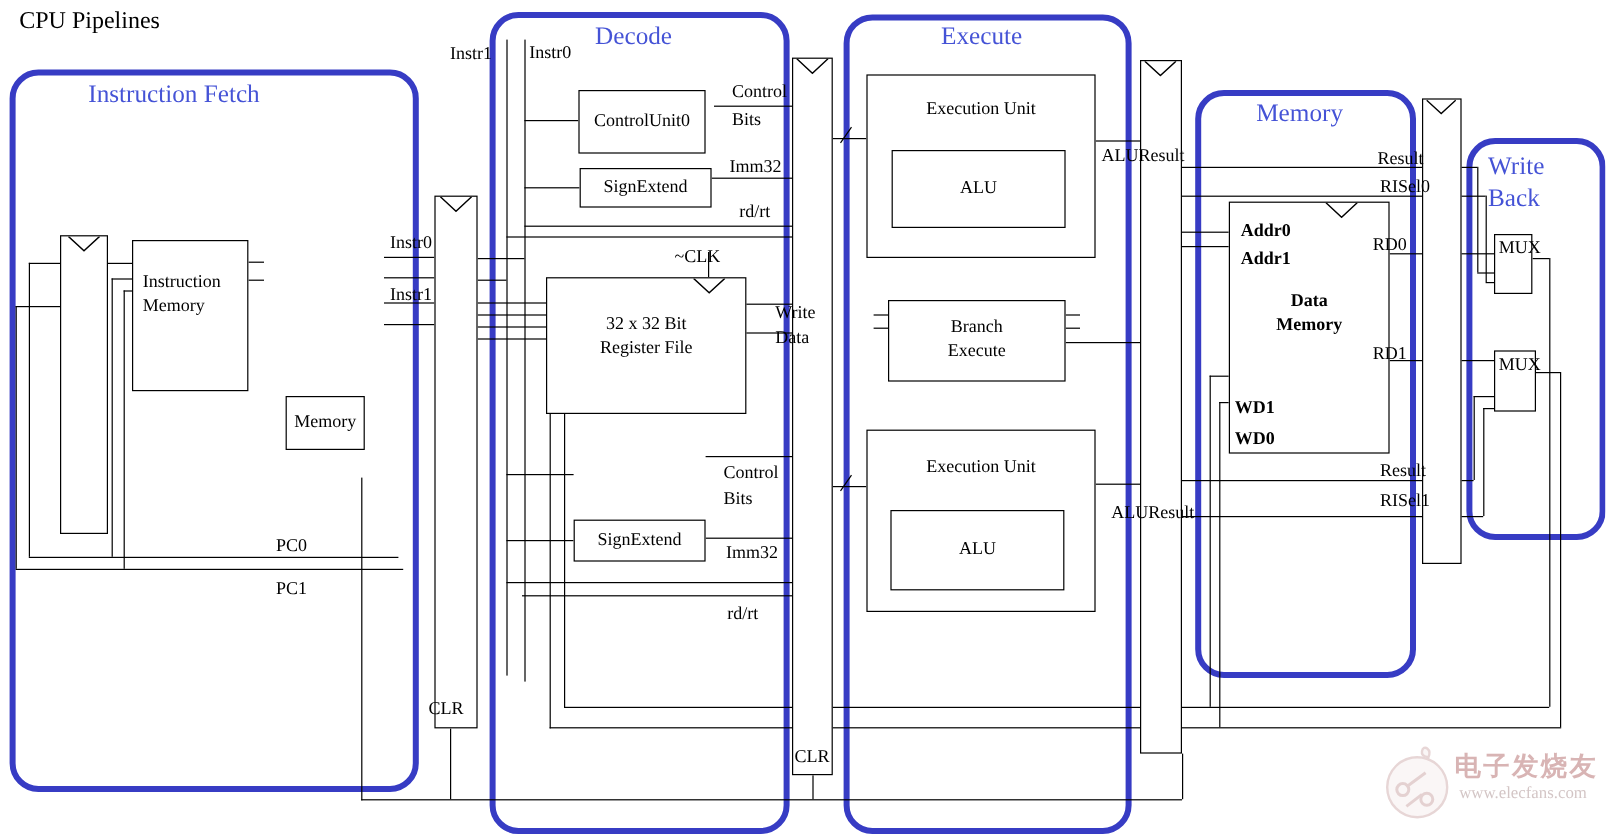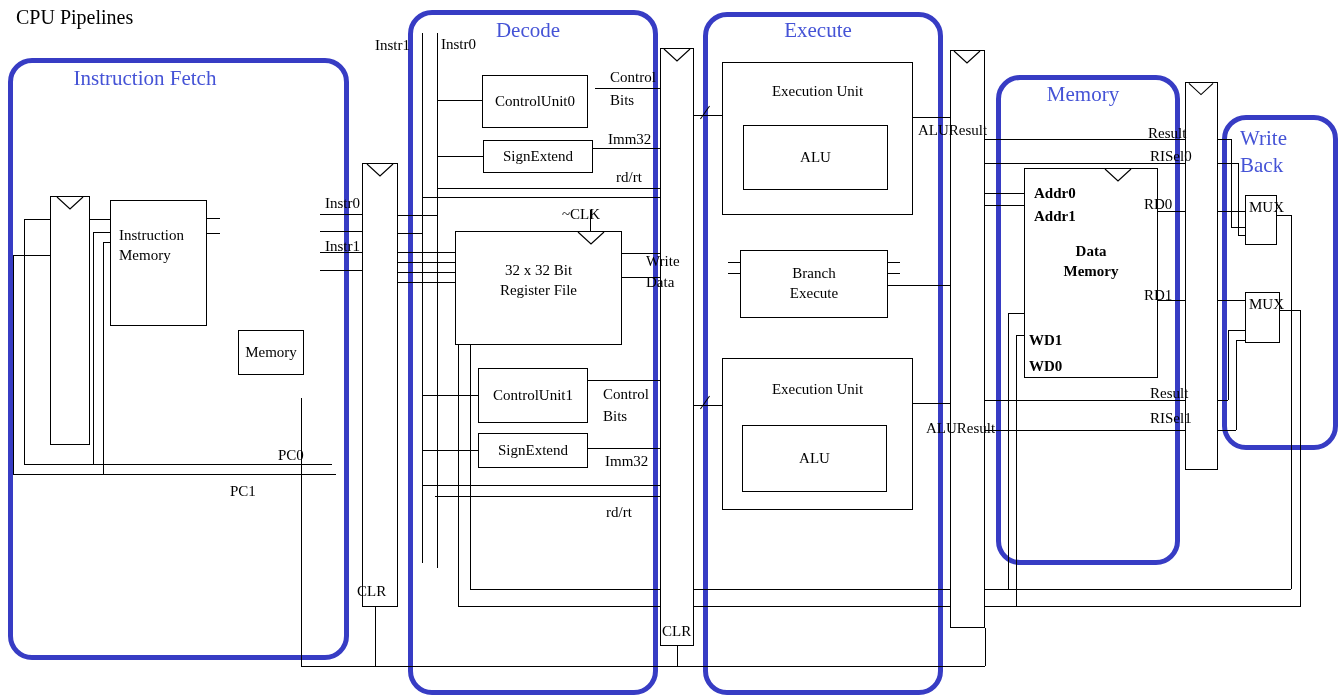--- a/index.html
+++ b/index.html
@@ -161,23 +161,20 @@
   </div>
 
   <div class="box two-line" style="left:455px;top:231px;width:167px;height:114px;padding-top:28px;">
     <div>32 x 32 Bit</div>
     <div>Register File</div>
   </div>
   <svg class="notch" style="left:577px;top:232px;" width="28" height="13" viewBox="0 0 28 13">
       <path d="M1 0 L14 12 L27 0" fill="none" stroke="#000" stroke-width="1.2"></path>
     </svg>
 
-  <div class="box" style="left:478px;top:368px;width:110px;height:55px;line-height:53px;">
-    <span>ControlUnit1</span>
-  </div>
   <div class="box" style="left:478px;top:433px;width:110px;height:35px;line-height:33px;">
     <span>SignExtend</span>
   </div>
 
   <div class="box" style="left:660px;top:48px;width:34px;height:598px;">
     <span class="lbl" style="left:1px;bottom:6px;">CLR</span>
   </div>
   <svg class="notch" style="left:663px;top:49px;" width="28" height="13" viewBox="0 0 28 13">
       <path d="M1 0 L14 12 L27 0" fill="none" stroke="#000" stroke-width="1.2"></path>
     </svg>
@@ -240,25 +237,36 @@
   <span class="lbl" style="left:610px;top:93px;">Bits</span>
   <span class="lbl" style="left:608px;top:132px;">Imm32</span>
   <span class="lbl" style="left:616px;top:170px;">rd/rt</span>
   <span class="lbl" style="left:562px;top:207px;">~CLK</span>
   <span class="lbl" style="left:646px;top:254px;">Write</span>
   <span class="lbl" style="left:646px;top:275px;">Data</span>
   <span class="lbl" style="left:603px;top:387px;">Control</span>
   <span class="lbl" style="left:603px;top:409px;">Bits</span>
   <span class="lbl" style="left:605px;top:454px;">Imm32</span>
   <span class="lbl" style="left:606px;top:505px;">rd/rt</span>
-  <span class="lbl" style="left:230px;top:448px;margin-left:48px;">PC0</span>
+  <span class="lbl" style="left:230px;top:448px;">PC0</span>
   <span class="lbl" style="left:230px;top:484px;">PC1</span>
   <span class="lbl" style="left:918px;top:123px;">ALUResult</span>
   <span class="lbl" style="left:926px;top:421px;">ALUResult</span>
   <span class="lbl" style="left:1148px;top:126px;">Result</span>
   <span class="lbl" style="left:1150px;top:149px;">RISel0</span>
   <span class="lbl" style="left:1144px;top:197px;">RD0</span>
   <span class="lbl" style="left:1144px;top:288px;">RD1</span>
   <span class="lbl" style="left:1150px;top:386px;">Result</span>
   <span class="lbl" style="left:1150px;top:411px;">RISel1</span>
 
+  <div id="watermark">
+    <svg width="58" height="70" viewBox="0 0 58 70" style="position:absolute;left:0;top:6px;">
+      <circle cx="29" cy="40" r="25" fill="#faf5f5" stroke="#e3cfcf" stroke-width="2"></circle>
+      <path d="M38 16 C42 8 34 4 33 10 C32 16 40 14 38 16 Z" fill="#faf5f5" stroke="#e3cfcf" stroke-width="2"></path>
+      <circle cx="17" cy="42" r="5" fill="none" stroke="#e0caca" stroke-width="2.5"></circle>
+      <circle cx="37" cy="50" r="5" fill="none" stroke="#e0caca" stroke-width="2.5"></circle>
+      <path d="M21 39 L36 28 M33 46 L20 56" fill="none" stroke="#e0caca" stroke-width="2.5"></path>
+    </svg>
+    <span id="wm-text1">电子发烧友</span>
+    <span id="wm-text2">www.elecfans.com</span>
+  </div>
 
 </div>
 
 </body></html>

